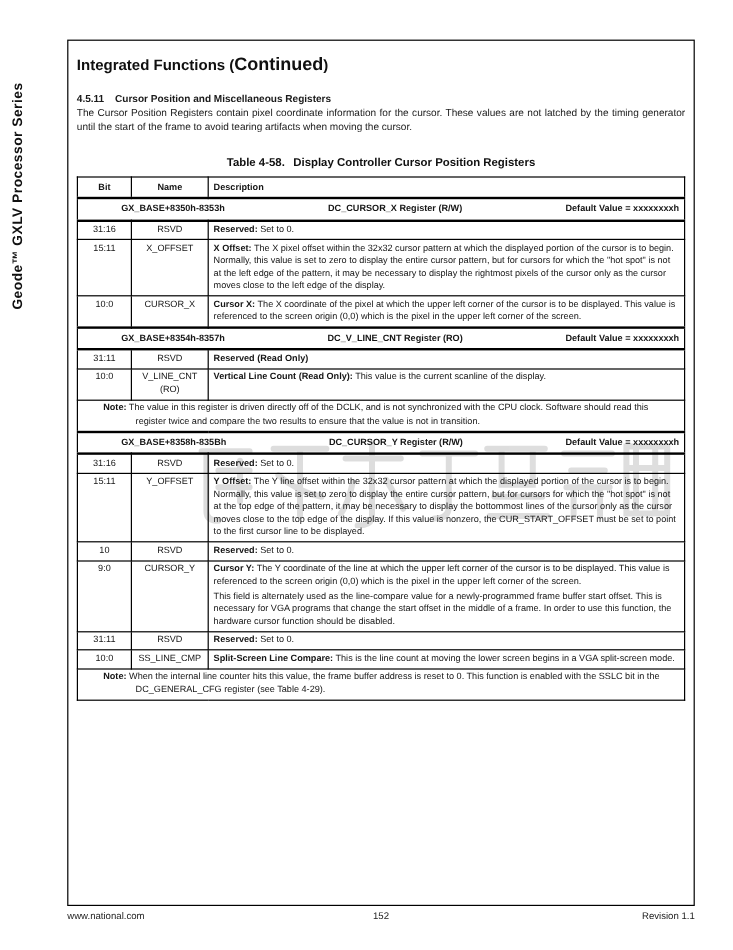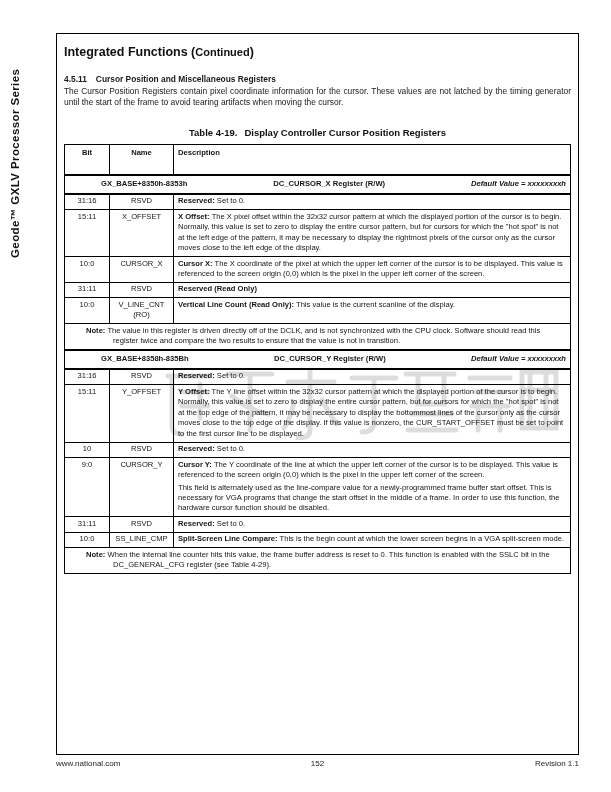--- a/index.html
+++ b/index.html
@@ -19,51 +19,51 @@
     position:absolute;left:160px;top:362px;width:400px;height:78px;
     z-index:0;opacity:.55;filter:blur(.6px);pointer-events:none;
   }
   
   .frame{
     position:absolute;left:56px;top:33px;width:523px;height:722px;
     border:1.6px solid #000;box-sizing:border-box;
     padding:9px 7px 0 7px;background:transparent;z-index:1;
   }
   .doc-header{font-size:12.5px;font-weight:bold;margin:2px 0 0 0;color:#101010;}
-  .doc-header .cont{font-size:11px;}
+  .doc-header .cont{font-size:15px;}
   .intro{display:flex;gap:16px;margin-top:15px;}
   .intro .col{flex:1;font-size:8.4px;line-height:1.30;text-align:justify;color:#1a1a1a;}
   .sec-heading{font-weight:bold;text-align:left;margin-bottom:1px;font-size:8.4px;}
   .sec-heading .num{margin-right:9px;}
   .tbl-title{
     text-align:center;font-weight:bold;font-size:9.5px;margin:19px 0 6px 0;color:#101010;
   }
   .tbl-title .lbl{margin-right:7px;}
   table.regs{
     width:100%;border-collapse:collapse;border:1.6px solid #000;
     font-size:7.6px;line-height:1.38;table-layout:fixed;color:#151515;
     background:transparent;
   }
   table.regs col.c-bit{width:45px;}
   table.regs col.c-name{width:64px;}
   table.regs th, table.regs td{
     border:1px solid #000;padding:1.5px 4px 2.5px 4px;vertical-align:top;background:transparent;
   }
-  table.regs th{font-weight:bold;text-align:center;padding-top:3px;padding-bottom:16px;}
+  table.regs th{font-weight:bold;text-align:center;padding-top:3px;padding-bottom:3px;}
   table.regs th.desc{text-align:left;}
   td.bit{text-align:center;}
   td.name{text-align:center;}
   tr.reghead td{
     border-top:2.2px solid #000;border-bottom:2.2px solid #000;
     font-weight:bold;padding-top:3px;padding-bottom:3px;
   }
   tr.reghead .wrap{display:flex;justify-content:space-between;align-items:baseline;}
   tr.reghead .addr{text-align:left;margin-left:32px;}
   tr.reghead .rname{text-align:center;flex:1;}
-  tr.reghead .dflt{text-align:right;font-style:italic;}
+  tr.reghead .dflt{text-align:right;}
   tr.noterow td{padding-left:48px;text-indent:-27px;}
   .b{font-weight:bold;}
   .para2{margin-top:2px;}
   
   .footer{
     position:absolute;left:56px;top:759px;width:523px;
     display:flex;justify-content:space-between;align-items:baseline;
     font-size:8px;color:#222;z-index:1;
   }
   .footer .pg{position:absolute;left:0;right:0;text-align:center;}
@@ -95,21 +95,21 @@
   <div class="intro">
     <div class="col">
       <div class="sec-heading">
         <span class="num">4.5.11</span><span>Cursor Position and Miscellaneous Registers</span>
       </div>
       <div>The Cursor Position Registers contain pixel coordinate information for the cursor. These values are not latched by the timing generator until the start of the frame to avoid tearing artifacts when moving the cursor.</div>
     </div>
   </div>
 
   <div class="tbl-title">
-    <span class="lbl">Table 4-19.</span><span>Display Controller Cursor Position Registers</span>
+    <span class="lbl">Table 4-58.</span><span>Display Controller Cursor Position Registers</span>
   </div>
 
   <table class="regs">
     <colgroup>
         <col class="c-bit">
         <col class="c-name">
         <col>
       </colgroup>
     <tbody>
         <tr>
@@ -136,20 +136,29 @@
       <td class="bit">15:11</td>
       <td class="name">X_OFFSET</td>
       <td><span class="b">X Offset:</span><span> The X pixel offset within the 32x32 cursor pattern at which the displayed portion of the cursor is to begin. Normally, this value is set to zero to display the entire cursor pattern, but for cursors for which the "hot spot" is not at the left edge of the pattern, it may be necessary to display the rightmost pixels of the cursor only as the cursor moves close to the left edge of the display.</span></td>
     </tr>
     <tr>
       <td class="bit">10:0</td>
       <td class="name">CURSOR_X</td>
       <td><span class="b">Cursor X:</span><span> The X coordinate of the pixel at which the upper left corner of the cursor is to be displayed. This value is referenced to the screen origin (0,0) which is the pixel in the upper left corner of the screen.</span></td>
     </tr>
 
+    <tr class="reghead">
+      <td colspan="3">
+            <div class="wrap">
+        <span class="addr">GX_BASE+8354h-8357h</span>
+        <span class="rname">DC_V_LINE_CNT Register (RO)</span>
+        <span class="dflt">Default Value = xxxxxxxxh</span>
+      </div>
+          </td>
+    </tr>
     <tr>
       <td class="bit">31:11</td>
       <td class="name">RSVD</td>
       <td><span class="b">Reserved (Read Only)</span><span></span></td>
     </tr>
     <tr>
       <td class="bit">10:0</td>
       <td class="name">V_LINE_CNT (RO)</td>
       <td><span class="b">Vertical Line Count (Read Only):</span><span> This value is the current scanline of the display.</span></td>
     </tr>
@@ -191,21 +200,21 @@
     </tr>
 
     <tr>
       <td class="bit">31:11</td>
       <td class="name">RSVD</td>
       <td><span class="b">Reserved:</span><span> Set to 0.</span></td>
     </tr>
     <tr>
       <td class="bit">10:0</td>
       <td class="name">SS_LINE_CMP</td>
-      <td><span class="b">Split-Screen Line Compare:</span><span> This is the begin count at which the lower screen begins in a VGA split-screen mode.</span></td>
+      <td><span class="b">Split-Screen Line Compare:</span><span> This is the line count at moving the lower screen begins in a VGA split-screen mode.</span></td>
     </tr>
     <tr class="noterow">
       <td colspan="3"><span class="b">Note:</span> <span>When the internal line counter hits this value, the frame buffer address is reset to 0. This function is enabled with the SSLC bit in the DC_GENERAL_CFG register (see Table 4-29).</span></td>
     </tr>
   </tbody>
     </table>
 
 </div>
 
 <div class="footer">

